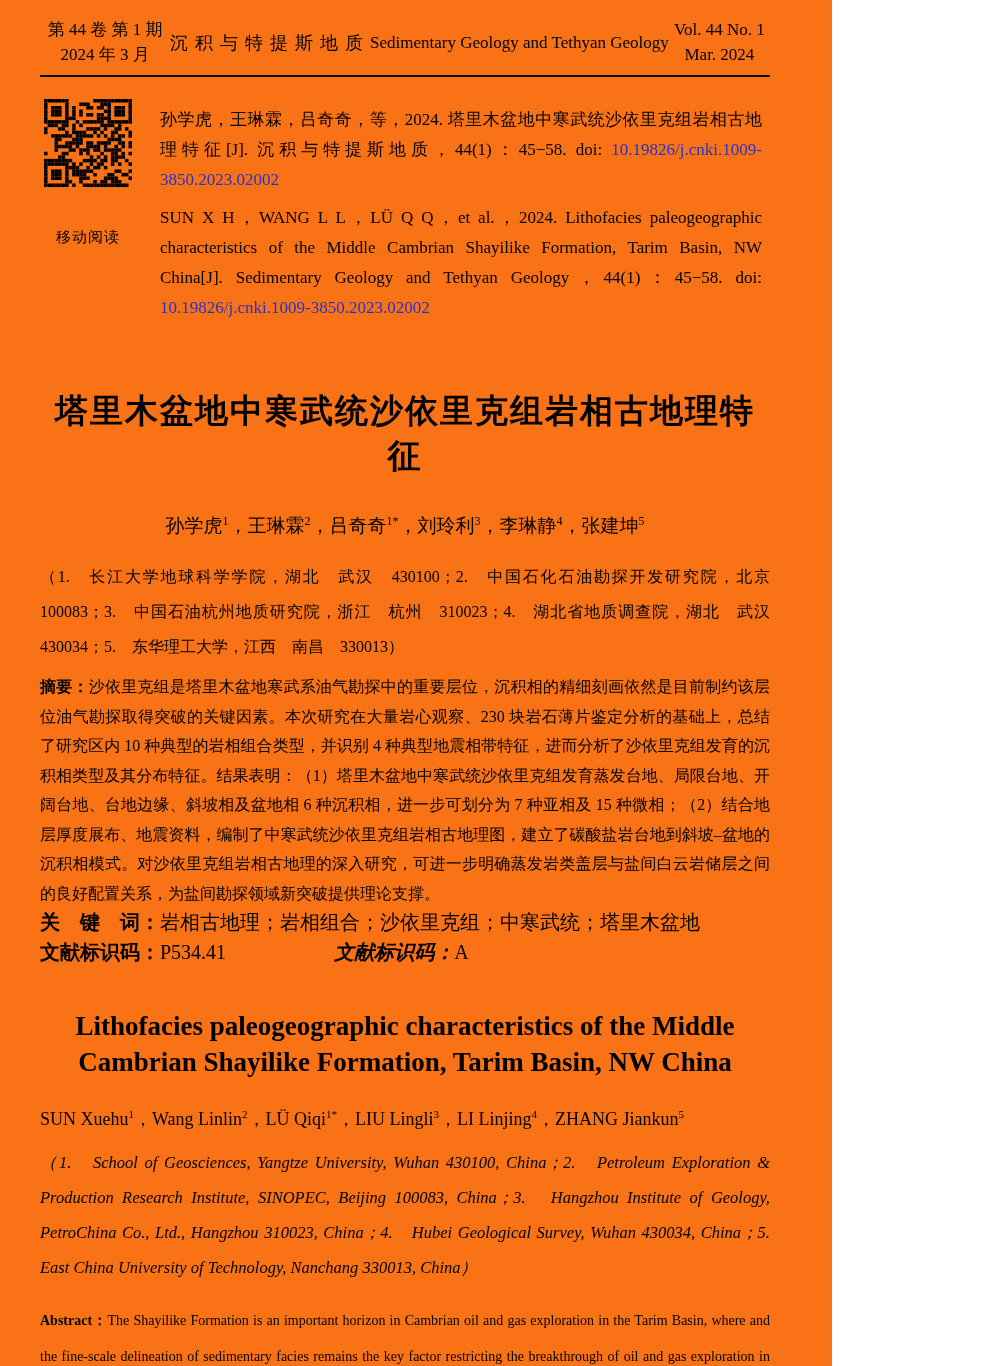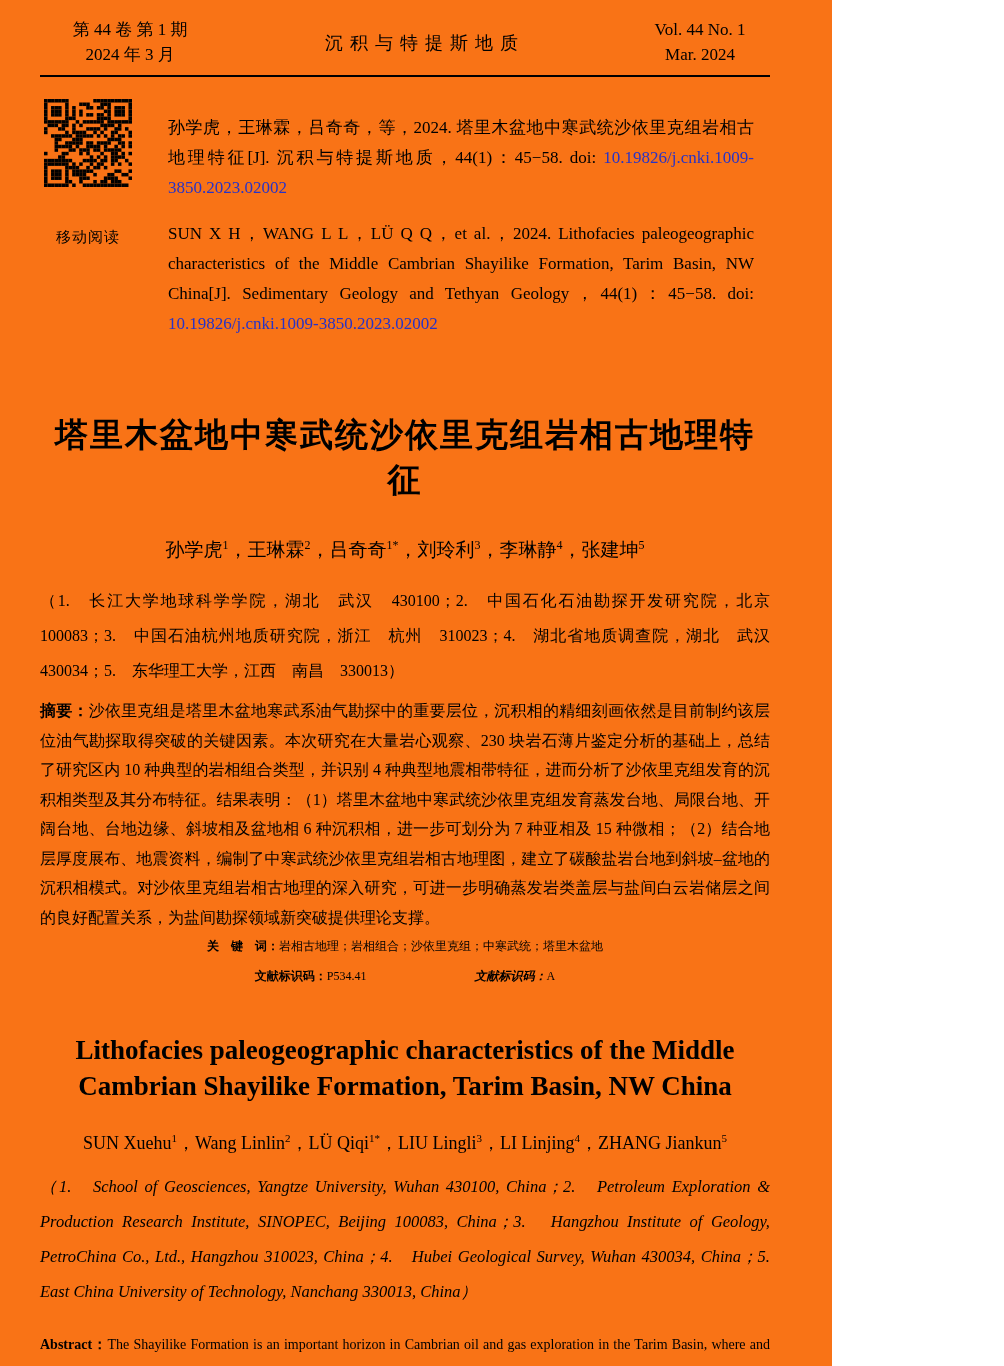--- a/index.html
+++ b/index.html
@@ -17,54 +17,55 @@
   .jh-left { width:180px; text-align:center; font-size:17px; line-height:1.45; }
   .jh-cn { font-size:18px; letter-spacing:7px; white-space:nowrap; }
   .jh-en { font-size:17px; white-space:nowrap; }
   .jh-right { width:140px; text-align:center; font-size:17px; line-height:1.45; }
   
   .citation { display:flex; margin-top:20px; }
   .qr-col { width:96px; flex:0 0 96px; text-align:center; }
   .qr-box { width:88px; height:88px; display:block; margin:2px auto 4px auto; }
   .qr-caption { font-size:15px; letter-spacing:1px;margin-top:41px; }
   .cit-text { flex:1; margin-left:16px; font-size:17px; line-height:30px; text-align:justify; }
-  .cit-text p { margin:16px; }
+  .cit-text p { margin:8px; }
   .link { text-decoration:none; cursor:pointer; }
   
   .title-cn { text-align:center; font-size:33px; font-weight:bold; letter-spacing:2px; margin:58px 0 0 0; }
   .authors { text-align:center; font-size:19px; margin-top:34px; }
   .authors sup { font-size:12px; }
   .affil-cn { font-size:16px; line-height:35px; text-align:justify; margin:20px 0 0 0; }
   .abstract-cn { font-size:16px; line-height:29.5px; text-align:justify; margin:8px 0 0 0; }
-  .kv-line { font-size:12px; line-height:29.5px; margin:0;text-align:center; }
+  .kv-line { font-size:20px; line-height:29.5px; margin:0; }
   .clc-gap { margin-left:108px;font-style:italic; }
   b.lbl { font-family:inherit; }
   
   .title-en { text-align:center; font-size:27px; line-height:1.32; font-weight:bold; margin:42px 30px 0 30px; }
-  .authors-en { text-align:center; font-size:18px; margin-top:26px; }
+  .authors-en { font-size:18px; margin-top:26px; }
   .authors-en sup { font-size:11px; }
   .affil-en { font-style:italic; font-size:16.5px; line-height:35px; text-align:justify; margin:14px 0 0 0; }
   .abstract-en { font-size:14px; line-height:36px; text-align:justify; margin:18px 0 0 0; }
   .abstract-en b { font-style:normal; }
   
   .foot { margin-top:14px; font-size:15.5px; line-height:23.5px; }
   .foot-rule { width:290px; border-top:2px solid #000; margin-bottom:12px; }
   .foot-row { padding-left:22px; }
 </style>
 </head>
 <body>
 
 <div class="page">
 
   <header class="jheader">
     <div class="jh-left">
       <div>第 44 卷 第 1 期</div>
       <div>2024 年 3 月</div>
     </div>
     <div class="jh-cn">沉积与特提斯地质</div>
+    <div class="jh-en">Sedimentary Geology and Tethyan Geology</div>
     <div class="jh-right">
       <div>Vol. 44 No. 1</div>
       <div>Mar. 2024</div>
     </div>
   </header>
 
   <section class="citation">
     <div class="qr-col">
       <svg id="qr" class="qr-box" viewBox="0 0 90 90">
           <rect x="0" y="0" width="3.6" height="3.6" fill="#000"></rect>

